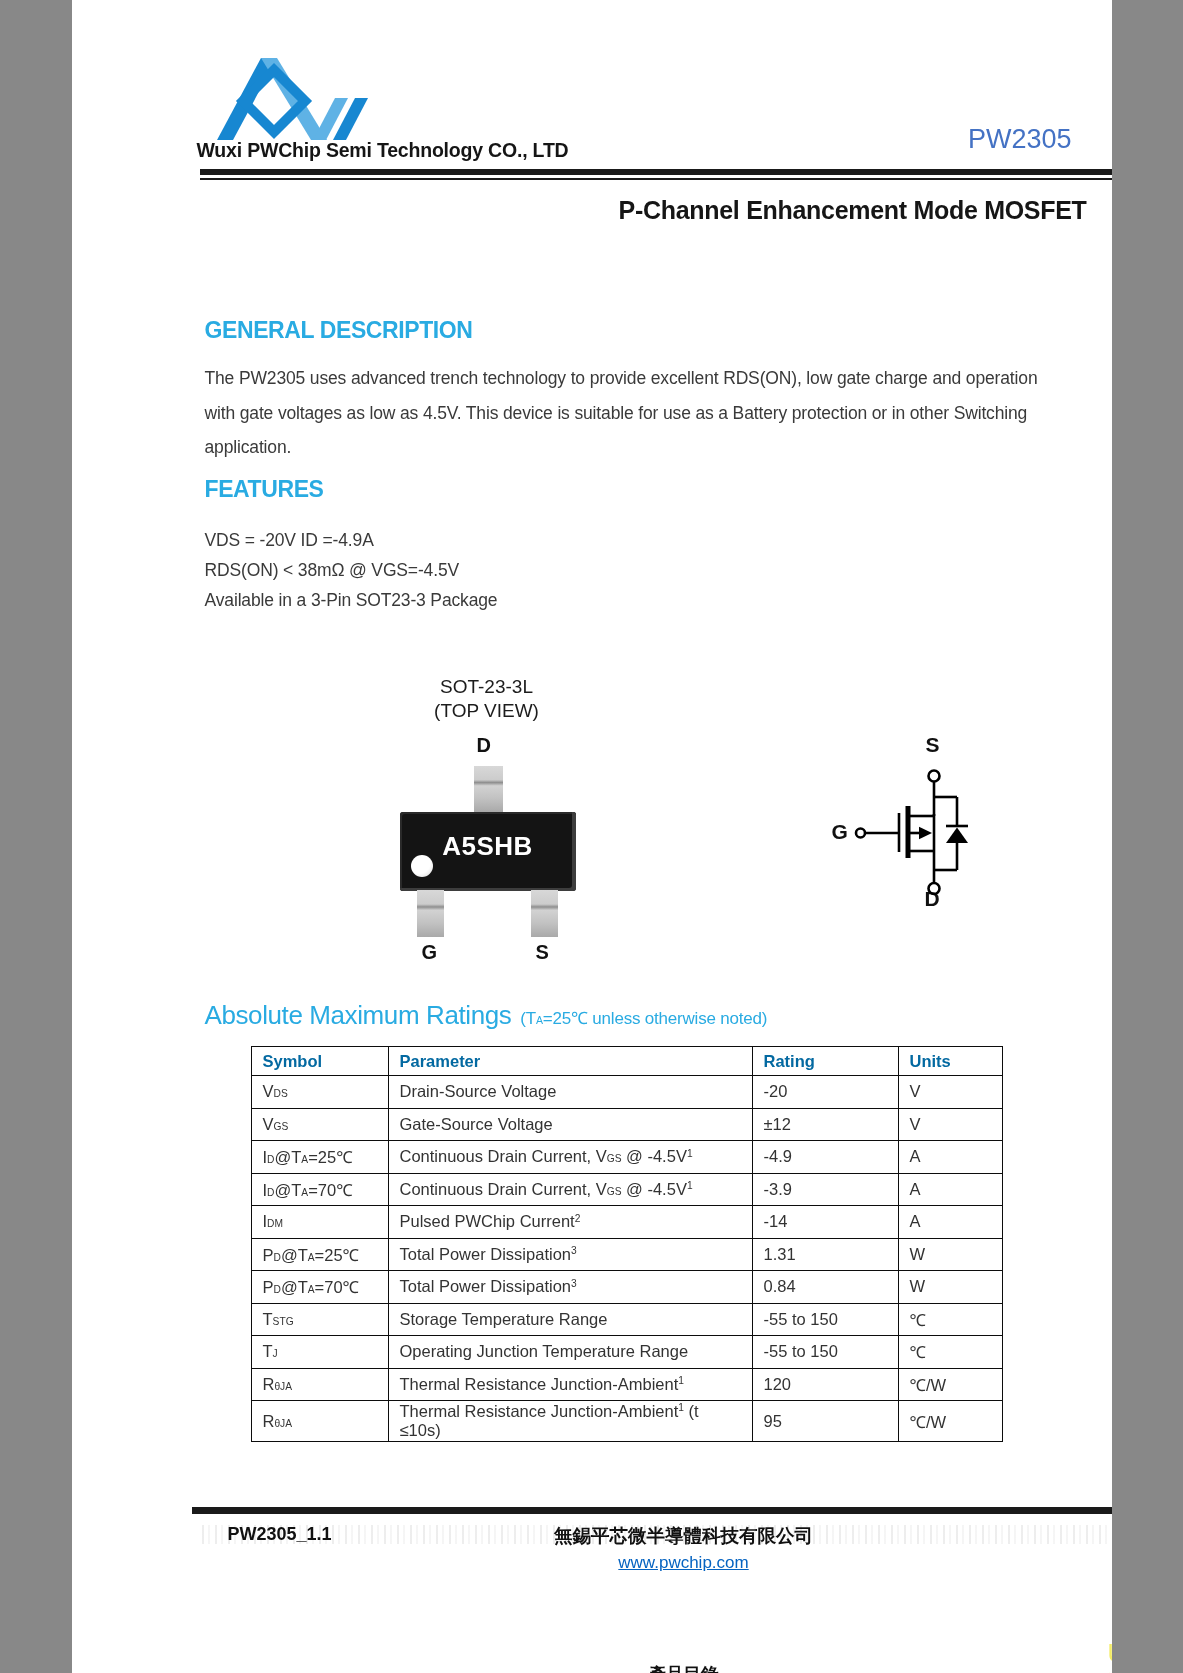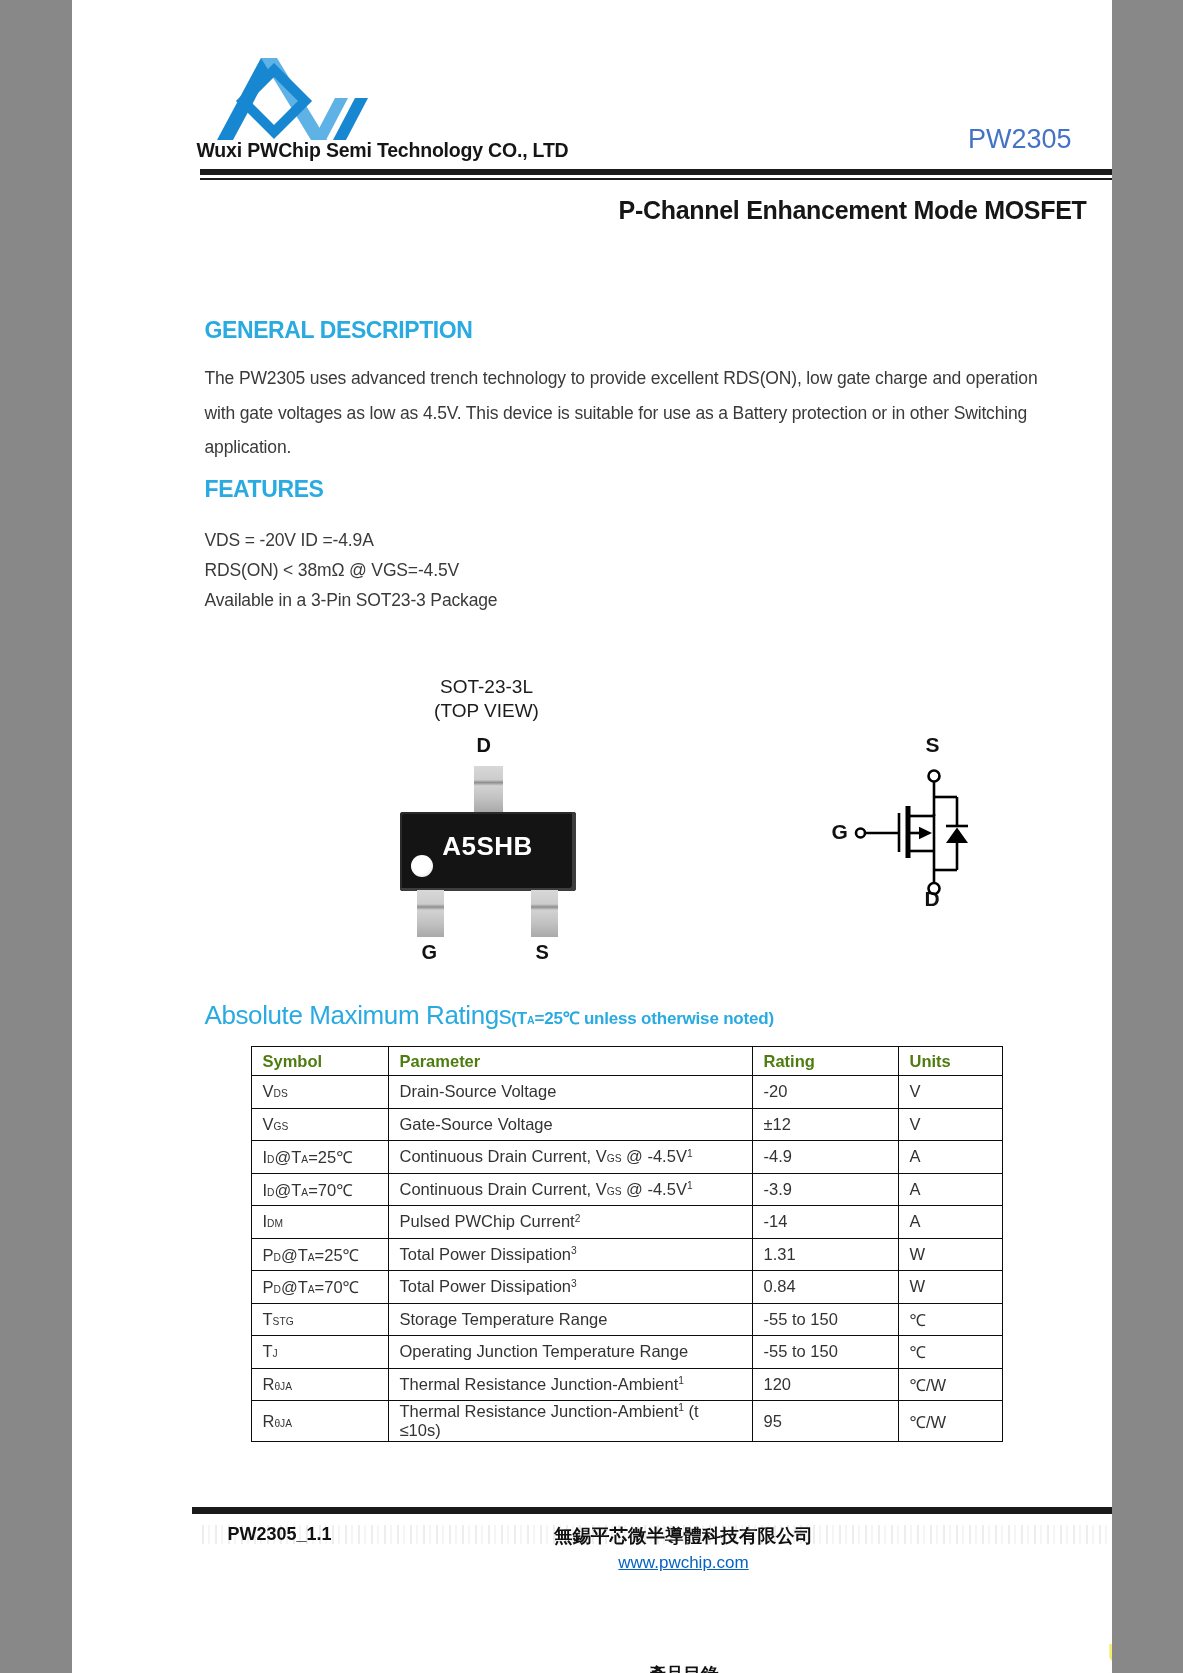--- a/index.html
+++ b/index.html
@@ -26,25 +26,25 @@
             box-shadow:inset -4px -3px 0 #3d3d3d, inset 2px 2px 0 #2a2a2a;
             display:flex;align-items:center;justify-content:center;}
   #pkg-marking{color:#fff;font-size:26px;font-weight:700;letter-spacing:0.5px;transform:translateY(-5px);}
   #pkg-dot{left:339px;top:855px;width:22px;height:22px;border-radius:50%;
            background:radial-gradient(circle at 38% 35%,#ffffff 55%,#d5d5d5 100%);}
   
   .sch-label{font-size:21px;font-weight:700;color:#111;}
   
   #amr-heading{left:133px;top:1000px;display:flex;align-items:baseline;}
   #amr-main{font-size:26px;font-weight:400;letter-spacing:-0.4px;}
-  #amr-cond{font-size:17px;font-weight:700;letter-spacing:-0.2px;}
+  #amr-cond{font-size:17px;font-weight:400;margin-left:9px;letter-spacing:-0.2px;}
   #ratings-table{left:179px;top:1046px;border-collapse:collapse;table-layout:fixed;width:751px;
                  font-size:16.5px;color:#333;}
   #ratings-table th,#ratings-table td{border:1.5px solid #0c0c0c;text-align:left;padding:1px 11px;vertical-align:middle;}
-  #ratings-table th{font-weight:700;color:#4d7c0f;height:26px;}
+  #ratings-table th{font-weight:700;color:#0369a1;height:26px;}
   #ratings-table td{height:29.5px;font-weight:400;}
   .sm{font-size:0.62em;}
   .sup{font-size:0.62em;position:relative;top:-0.55em;}
   
   #footer-rule{left:120px;top:1507px;width:950px;height:7px;background:#1a1a1a;}
   #footer-noise{left:130px;top:1525px;width:930px;height:19px;opacity:0.55;
     background:repeating-linear-gradient(90deg,rgba(110,110,110,0.22) 0 2px,transparent 2px 6px,rgba(110,110,110,0.12) 6px 8px,transparent 8px 13px);}
   #footer-docref{left:156px;top:1524px;font-size:18px;font-weight:700;color:#111;}
   #footer-company{left:312px;top:1523px;width:600px;text-align:center;font-size:18.5px;font-weight:700;color:#111;}
   #footer-url-wrap{left:312px;top:1553px;width:600px;text-align:center;font-size:17px;}

